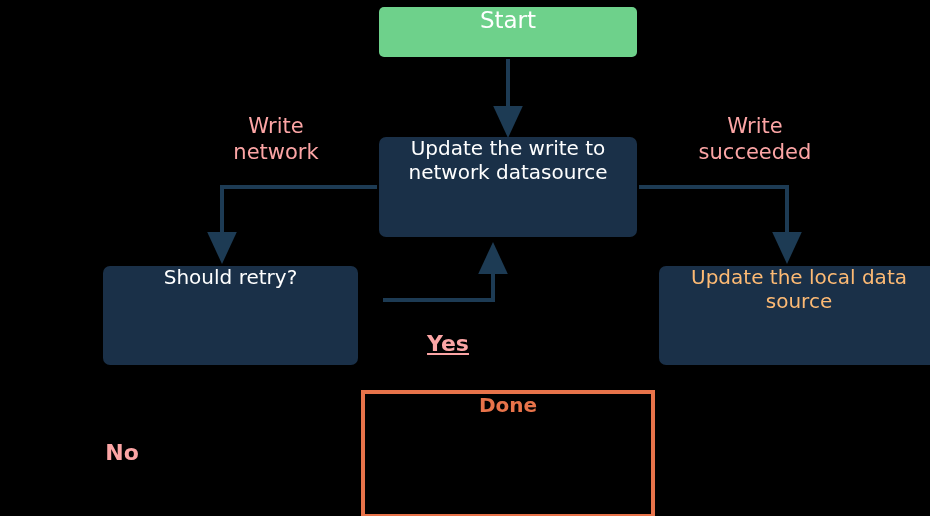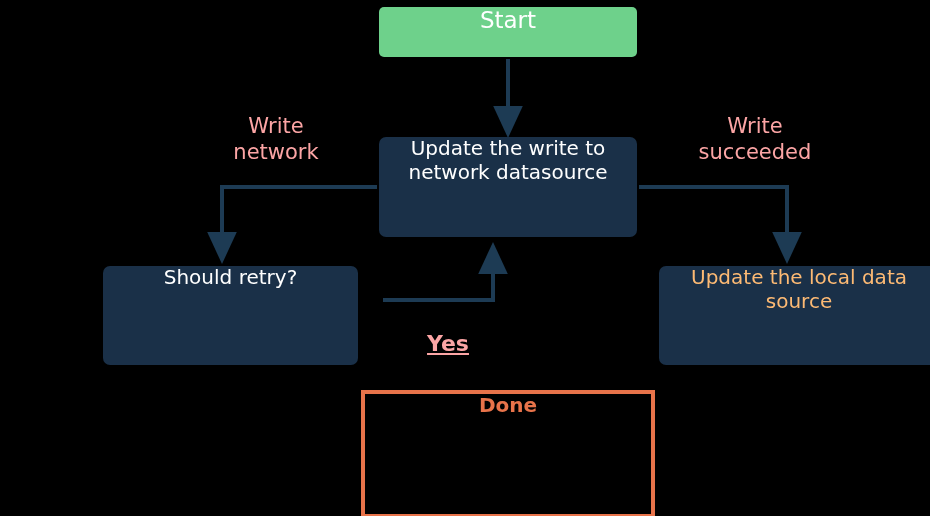--- a/index.html
+++ b/index.html
@@ -180,14 +180,15 @@
     <span>network</span>
   </div>
 
   <div class="edge-label lbl-write-succeeded">
     <span>Write</span><br>
     <span>succeeded</span>
   </div>
 
   <div class="edge-label lbl-yes">Yes</div>
 
+  <div class="edge-label lbl-no">No</div>
 
 </div>
 
 </body></html>

